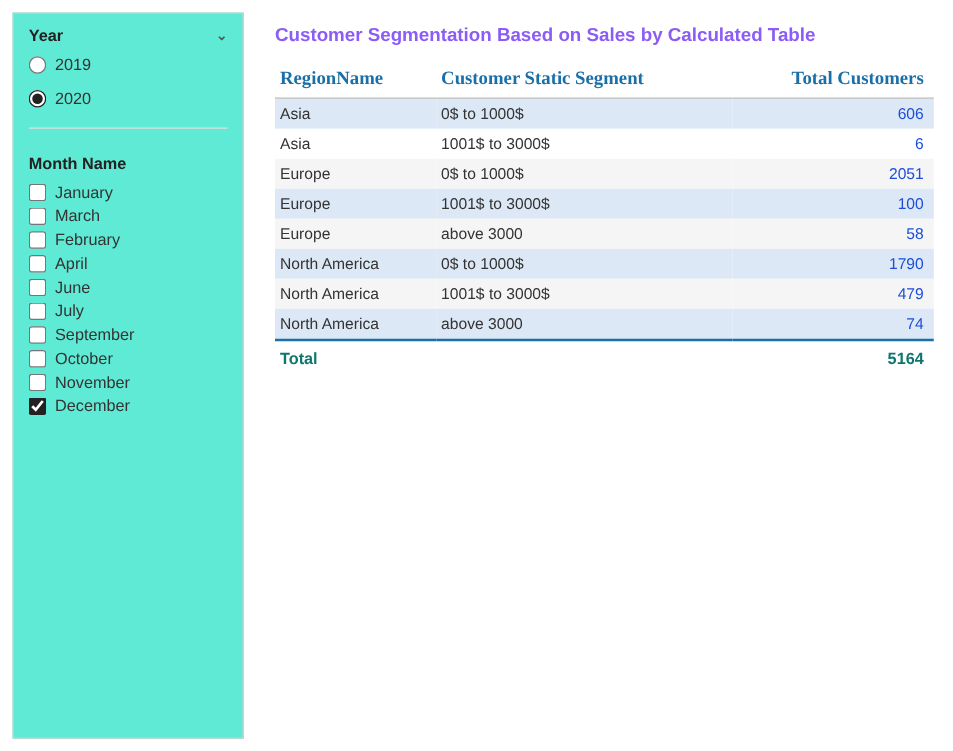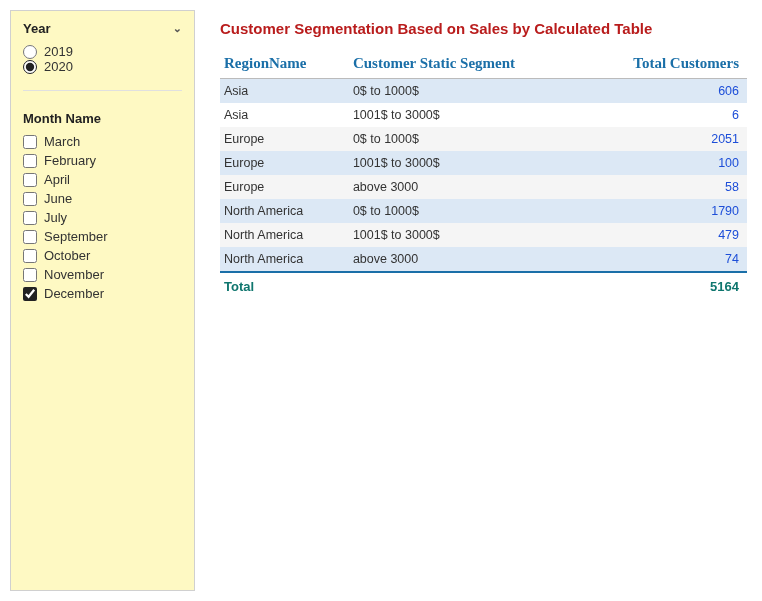--- a/index.html
+++ b/index.html
@@ -15,21 +15,21 @@
       min-height: 601px;
       padding: 10px;
     }
     
     .sidebar {
       width: 185px;
       min-width: 185px;
       border: 1px solid #d0d0d0;
       padding: 10px 12px;
       margin-right: 20px;
-      background: #fef9c3;
+      background: #5eead4;
     }
     .filter-section {
       margin-bottom: 16px;
       padding-bottom: 16px;
       border-bottom: 1px solid #e0e0e0;
     }
     .filter-title {
       display: flex;
       align-items: center;
       justify-content: space-between;
@@ -38,21 +38,21 @@
       margin-bottom: 8px;
       color: #222;
     }
     .chevron-icon {
       font-size: 11px;
       color: #555;
     }
     .radio-group {
       display: flex;
       flex-direction: column;
-      gap: 0;
+      gap: 12px;
     }
     .radio-item {
       display: flex;
       align-items: center;
       gap: 7px;
       cursor: pointer;
     }
     .radio-item input[type="radio"] {
       width: 14px;
       height: 14px;
@@ -94,21 +94,21 @@
       color: #333;
     }
     
     .main-content {
       flex: 1;
       padding: 10px 5px;
     }
     .chart-title {
       font-size: 15px;
       font-weight: 700;
-      color: #b91c1c;
+      color: #8b5cf6;
       margin-bottom: 14px;
     }
     .data-table {
       width: 100%;
       border-collapse: collapse;
     }
     .data-table thead tr {
       border-bottom: 1px solid #bbb;
     }
     .data-table thead th {
@@ -181,20 +181,24 @@
           <span class="radio-label">2020</span>
         </label>
       </div>
     </div>
 
     <div class="month-section">
       <div class="month-title">Month Name</div>
       <div class="checkbox-group">
         <label class="checkbox-item">
           <input type="checkbox" style="">
+          <span class="checkbox-label">January</span>
+        </label>
+        <label class="checkbox-item">
+          <input type="checkbox" style="">
           <span class="checkbox-label">March</span>
         </label>
         <label class="checkbox-item">
           <input type="checkbox" style="">
           <span class="checkbox-label">February</span>
         </label>
         <label class="checkbox-item">
           <input type="checkbox" style="">
           <span class="checkbox-label">April</span>
         </label>

